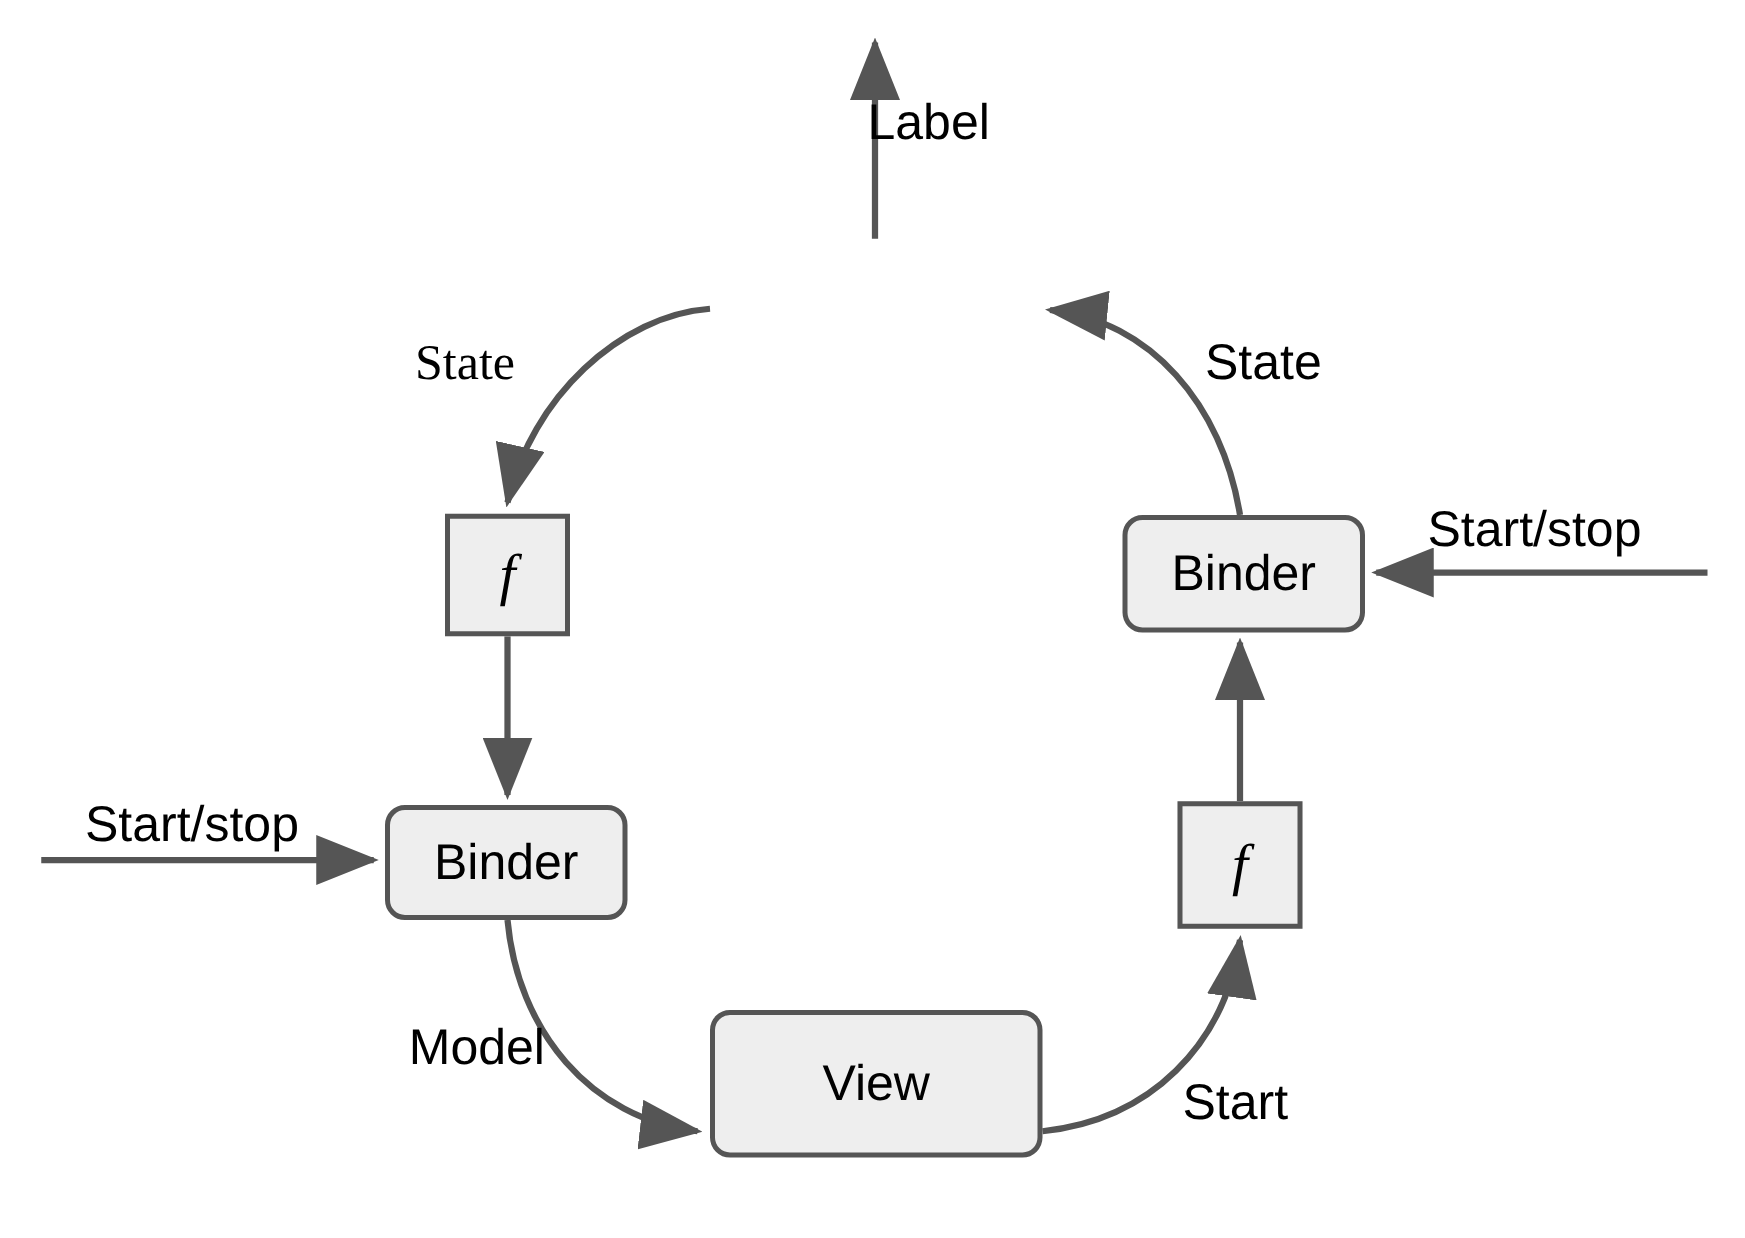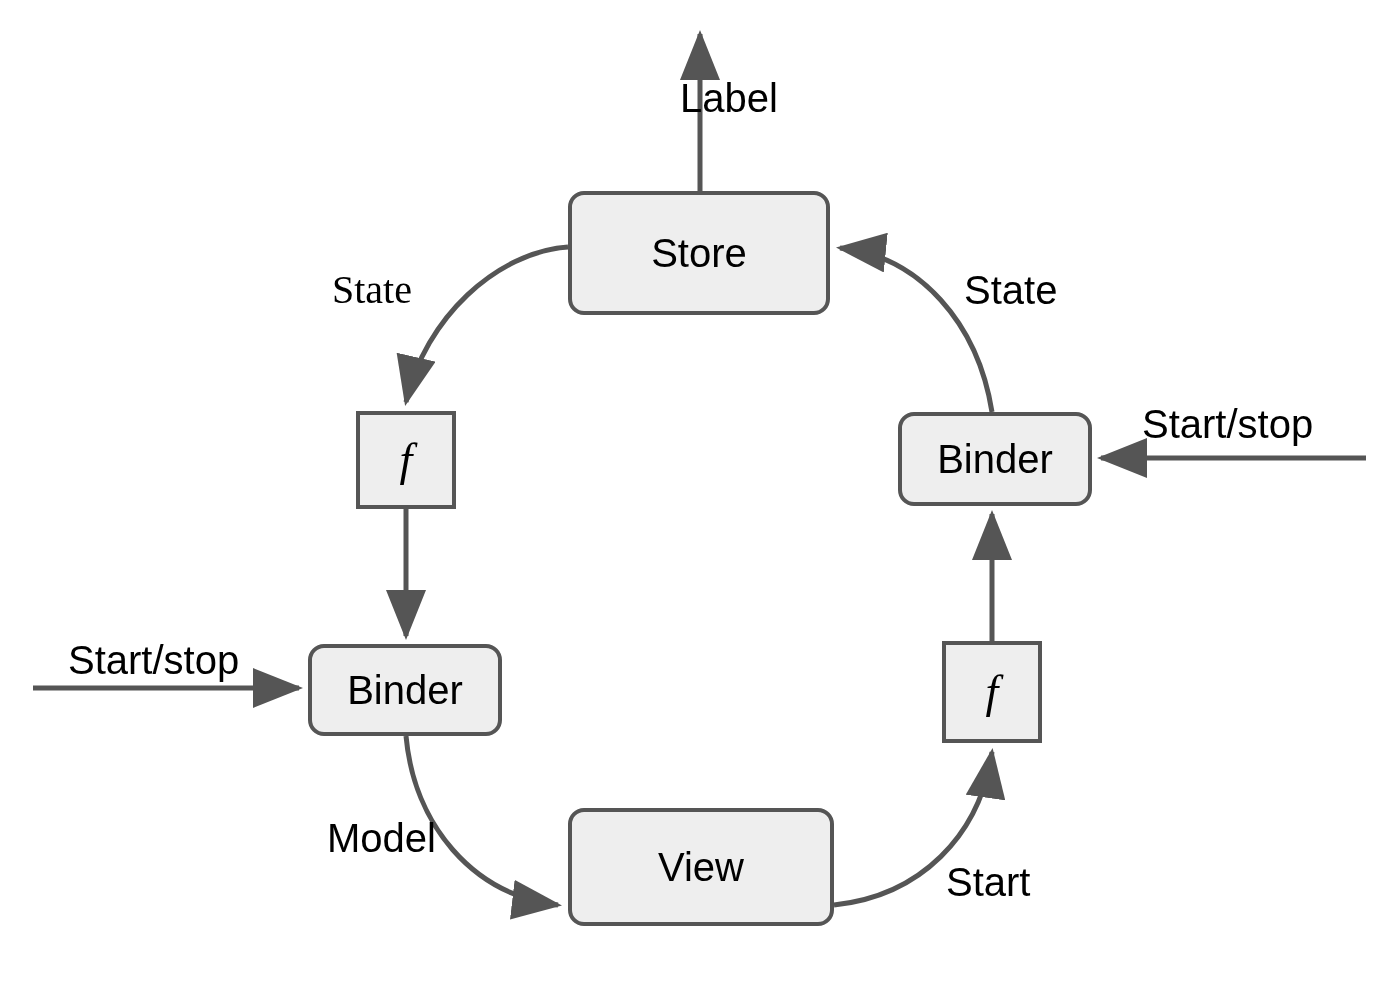--- a/index.html
+++ b/index.html
@@ -99,23 +99,20 @@
 
     <g>
       <path d="M1366,458 L1101,458" fill="none" stroke="#555555" stroke-width="5" marker-end="url(#arrowhead)"></path>
     </g>
 
     <g>
       <path d="M992,412 C978,324 920,256 840,248" fill="none" stroke="#555555" stroke-width="5" marker-end="url(#arrowhead)"></path>
     </g>
   </svg>
 
-  <div class="node-box rounded" style="left:568px; top:191px; width:262px; height:124px;">
-    <span>Store</span>
-  </div>
 
   <div class="node-box square fn" style="left:356px; top:411px; width:100px; height:98px;">
     <span>f</span>
   </div>
 
   <div class="node-box rounded" style="left:308px; top:644px; width:194px; height:92px;">
     <span>Binder</span>
   </div>
 
   <div class="node-box rounded" style="left:568px; top:808px; width:266px; height:118px;">
@@ -123,21 +120,21 @@
   </div>
 
   <div class="node-box square fn" style="left:942px; top:641px; width:100px; height:102px;">
     <span>f</span>
   </div>
 
   <div class="node-box rounded" style="left:898px; top:412px; width:194px; height:94px;">
     <span>Binder</span>
   </div>
 
-  <div class="edge-label" style="left:680px; top:78px;text-align:right;">Label</div>
+  <div class="edge-label" style="left:694px; top:78px;text-align:right;">Label</div>
 
   <div class="edge-label" style="left:332px; top:270px;font-family:Liberation Serif, serif;">State</div>
 
   <div class="edge-label" style="left:68px; top:640px;">Start/stop</div>
 
   <div class="edge-label" style="left:327px; top:818px;">Model</div>
 
   <div class="edge-label" style="left:946px; top:862px;">Start</div>
 
   <div class="edge-label" style="left:1142px; top:404px;">Start/stop</div>

